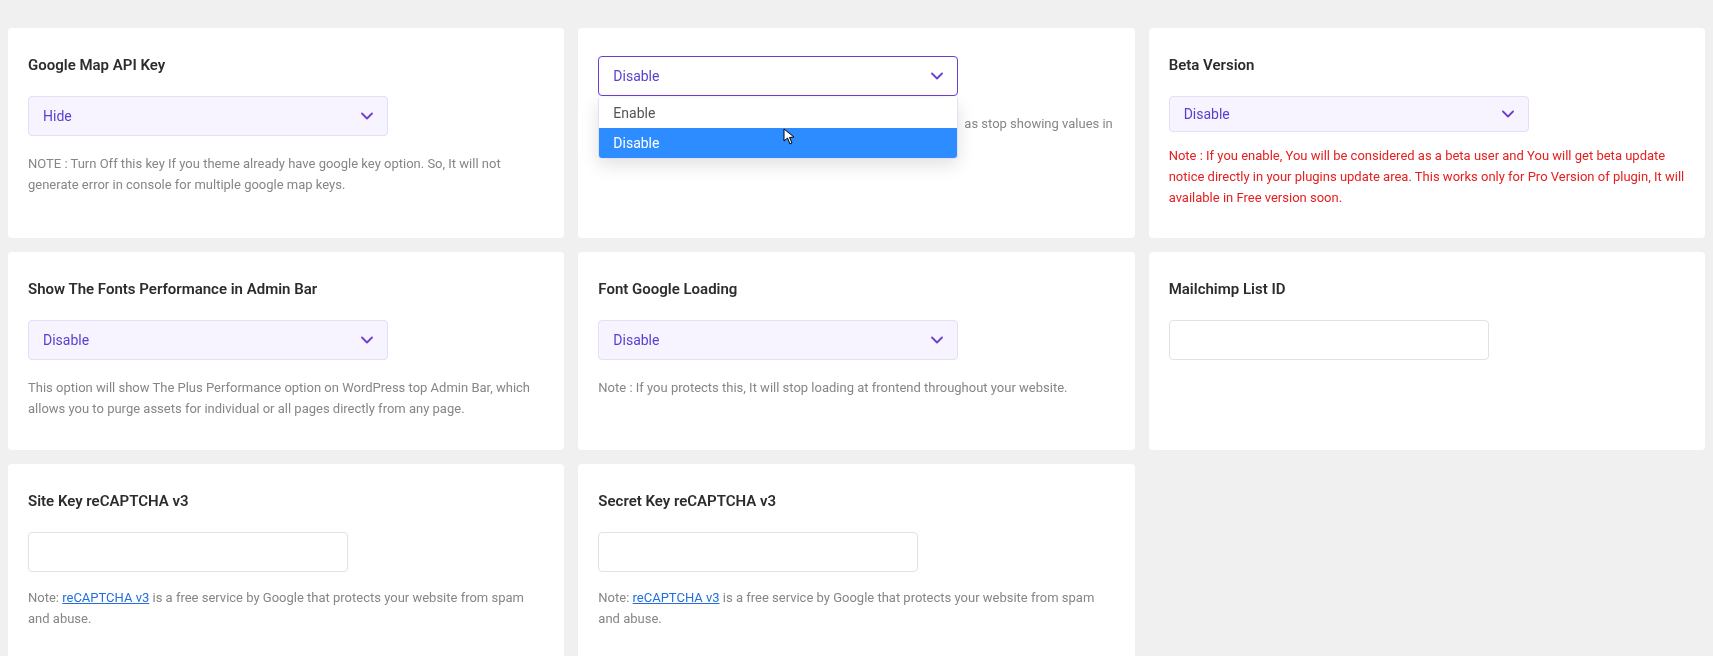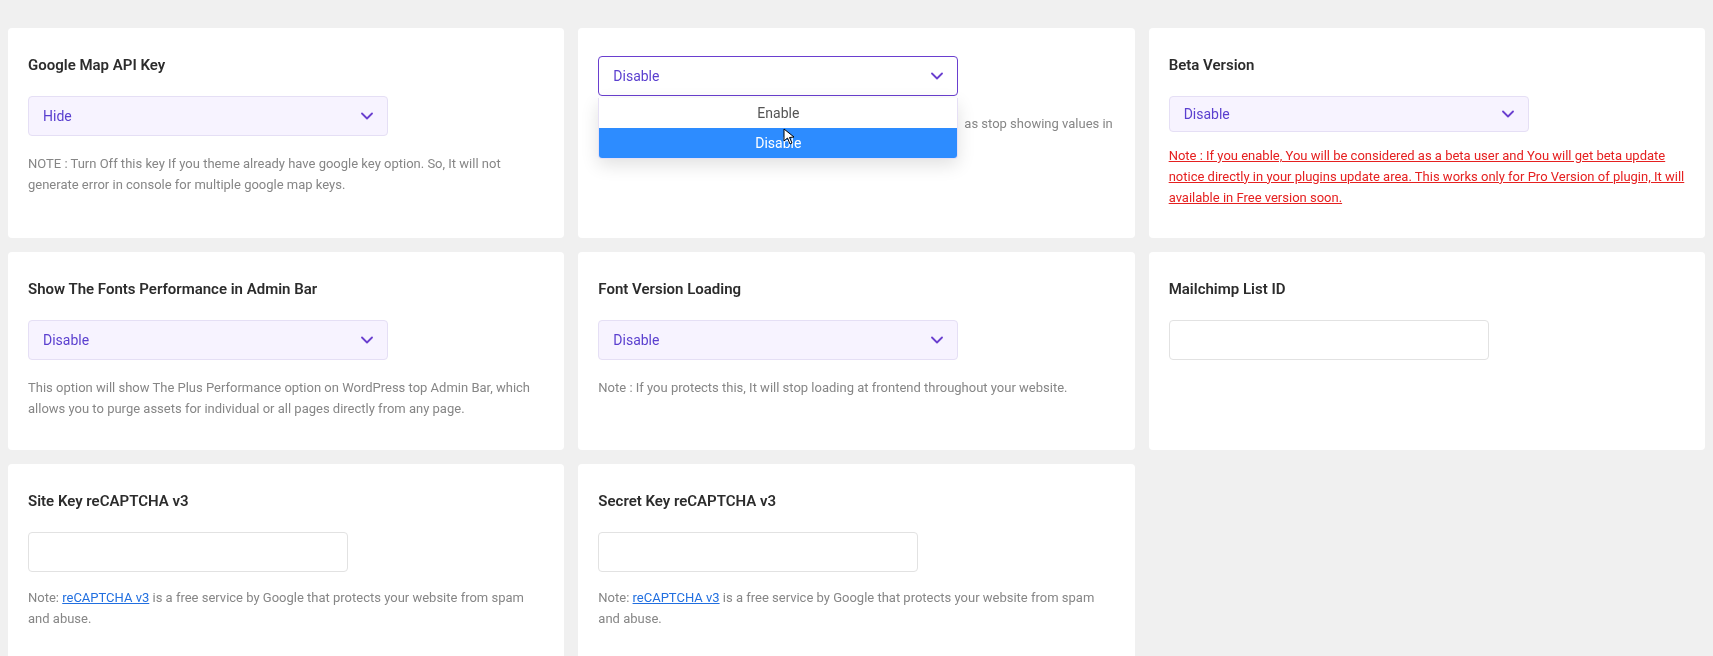--- a/index.html
+++ b/index.html
@@ -54,21 +54,21 @@
       width: 12px;
       height: 8px;
       display: inline-block;
     }
     .chevron svg { display: block; }
     .note {
       font-size: 13px;
       color: #868686;
       line-height: 1.6;
     }
-    .note.red { color: #e52020; text-decoration: underline; }
+    .note.red { color: #e52020; }
     .note a, .link {
       color: #216fe0;
       text-decoration: underline;
     }
     .text-input {
       background: #fff;
       border: 1px solid #e2e2e2;
       border-radius: 4px;
       padding: 11px 12px;
       height: 40px;
@@ -88,21 +88,20 @@
       border-radius: 0 0 4px 4px;
       box-shadow: 0 6px 18px rgba(0,0,0,0.12);
       z-index: 30;
       overflow: hidden;
     }
     .dropdown-item {
       padding: 7px 14px;
       font-size: 14px;
       color: #555;
       cursor: pointer;
-      text-align: center;
     }
     .dropdown-item.selected {
       background: #2d8cff;
       color: #fff;
     }
     .cursor-ptr {
       position: absolute;
       width: 14px;
       height: 18px;
       z-index: 40;
@@ -179,21 +178,21 @@
           <svg viewBox="0 0 12 8" width="12" height="8">
               <path d="M1 1.5 L6 6.5 L11 1.5" fill="none" stroke="#6a3fcf" stroke-width="1.8" stroke-linecap="round" stroke-linejoin="round"></path>
             </svg>
         </span>
       </div>
     </div>
     <div class="note">This option will show The Plus Performance option on WordPress top Admin Bar, which allows you to purge assets for individual or all pages directly from any page.</div>
   </div>
 
   <div class="card">
-    <div class="card-title">Font Version Loading</div>
+    <div class="card-title">Font Google Loading</div>
     <div class="select-wrap select-narrow">
       <div class="select-box">
         <span>Disable</span>
         <span class="chevron">
           <svg viewBox="0 0 12 8" width="12" height="8">
               <path d="M1 1.5 L6 6.5 L11 1.5" fill="none" stroke="#6a3fcf" stroke-width="1.8" stroke-linecap="round" stroke-linejoin="round"></path>
             </svg>
         </span>
       </div>
     </div>

